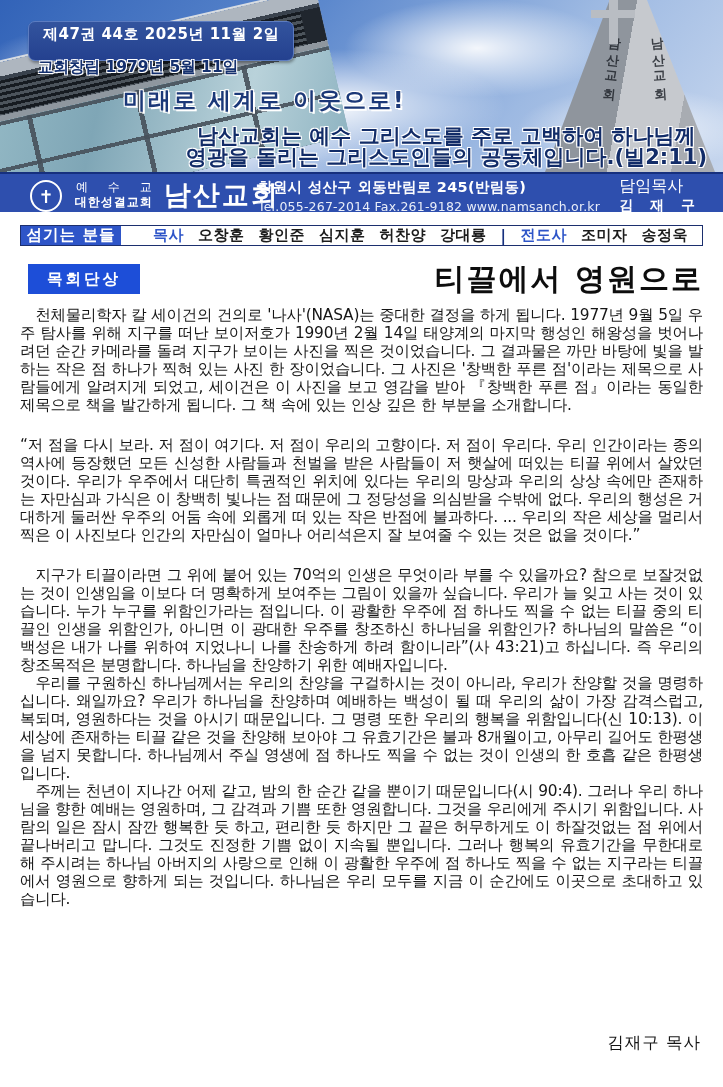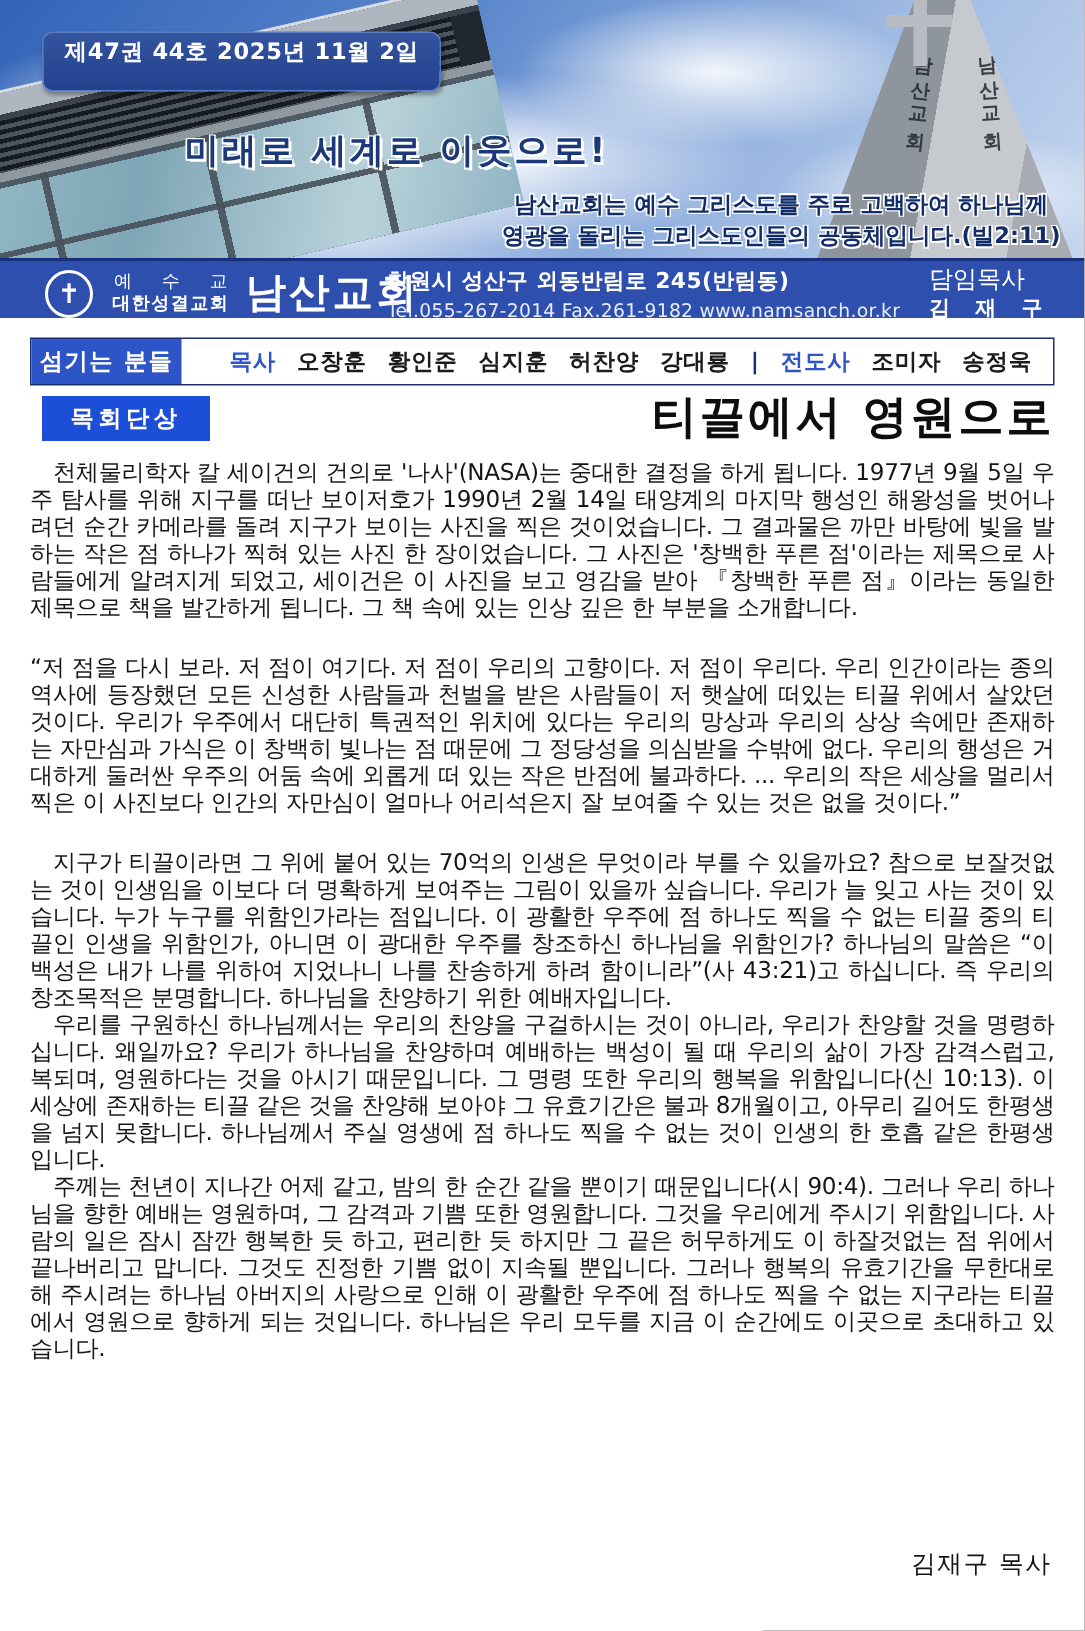--- a/index.html
+++ b/index.html
@@ -68,21 +68,21 @@
     color:#14306e; font-size:15.5px; font-weight:bold;
     text-shadow:-1px -1px 0 #fff,1px -1px 0 #fff,-1px 1px 0 #fff,1px 1px 0 #fff;
   }
   .slogan{
     position:absolute; left:123px; top:85px;
     color:#1b3878; font-size:23px; font-weight:bold; letter-spacing:2px;
     text-shadow:-1px -1px 0 #fff,1px -1px 0 #fff,-1px 1px 0 #fff,2px 2px 0 #fff;
   }
   .mission{
     position:absolute; right:16px; top:126px; text-align:center;
-    color:#122c68; font-size:15px; font-weight:bold; line-height:21px;
+    color:#122c68; font-size:21px; font-weight:bold; line-height:21px;
     text-shadow:-1px -1px 0 #fff,1px -1px 0 #fff,-1px 1px 0 #fff,1px 1px 0 #fff;
   }
 
   
   .band{
     position:relative; width:723px; height:40px; background:#2e4fae;
     border-top:2px solid #16307e;
   }
   .logo-wrap{ position:absolute; left:30px; top:3px; display:flex; align-items:center; }
   .emblem{
@@ -96,21 +96,21 @@
   .church-name{ margin-left:4px; color:#fff; font-size:27px; font-weight:bold; letter-spacing:2px; }
   .addr{ position:absolute; left:258px; top:4px; color:#fff; }
   .addr .a1{ font-size:14.5px; font-weight:bold; letter-spacing:0.3px; }
   .addr .a2{ font-size:12.5px; margin-top:2px; letter-spacing:0.2px; color:#e8edf8; }
   .pastor{ position:absolute; right:22px; top:2px; color:#fff; text-align:left; }
   .pastor .role{ font-size:16px; }
   .pastor .name{ font-size:14px; font-weight:bold; letter-spacing:6px; margin-top:0px; }
 
   
   .servants{
-    position:absolute; left:20px; top:225px; width:683px; height:32px;
+    position:absolute; left:20px; top:225px; width:683px; height:21px;
     border:1px solid #1c2f6e; background:#fff; display:flex; align-items:stretch;
   }
   .sv-label{
     width:110px; background:#2e55c8; color:#fff; font-size:15.5px; font-weight:bold;
     display:flex; align-items:center; justify-content:center; letter-spacing:1px;
   }
   .sv-names{
     flex:1; display:flex; align-items:center; padding-left:32px;
     font-size:15px; font-weight:bold; color:#1c1c1c; letter-spacing:0.5px;
   }
@@ -155,20 +155,21 @@
       <div class="glass"></div>
     </div>
     <div class="tower">
       <div class="tower-letters tl-left">남산교회</div>
       <div class="tower-letters tl-right">남산교회</div>
     </div>
     <div class="cross-v"></div>
     <div class="cross-h"></div>
 
     <div class="issue-badge">제47권 44호  2025년 11월 2일</div>
+    <div class="founded">교회창립  1979년 5월 11일</div>
     <div class="slogan">미래로  세계로  이웃으로!</div>
     <div class="mission">
       <div>남산교회는  예수  그리스도를  주로  고백하여  하나님께</div>
       <div>영광을  돌리는  그리스도인들의  공동체입니다.(빌2:11)</div>
     </div>
   </div>
 
   <div class="band">
     <div class="logo-wrap">
       <div class="emblem">✝</div>

